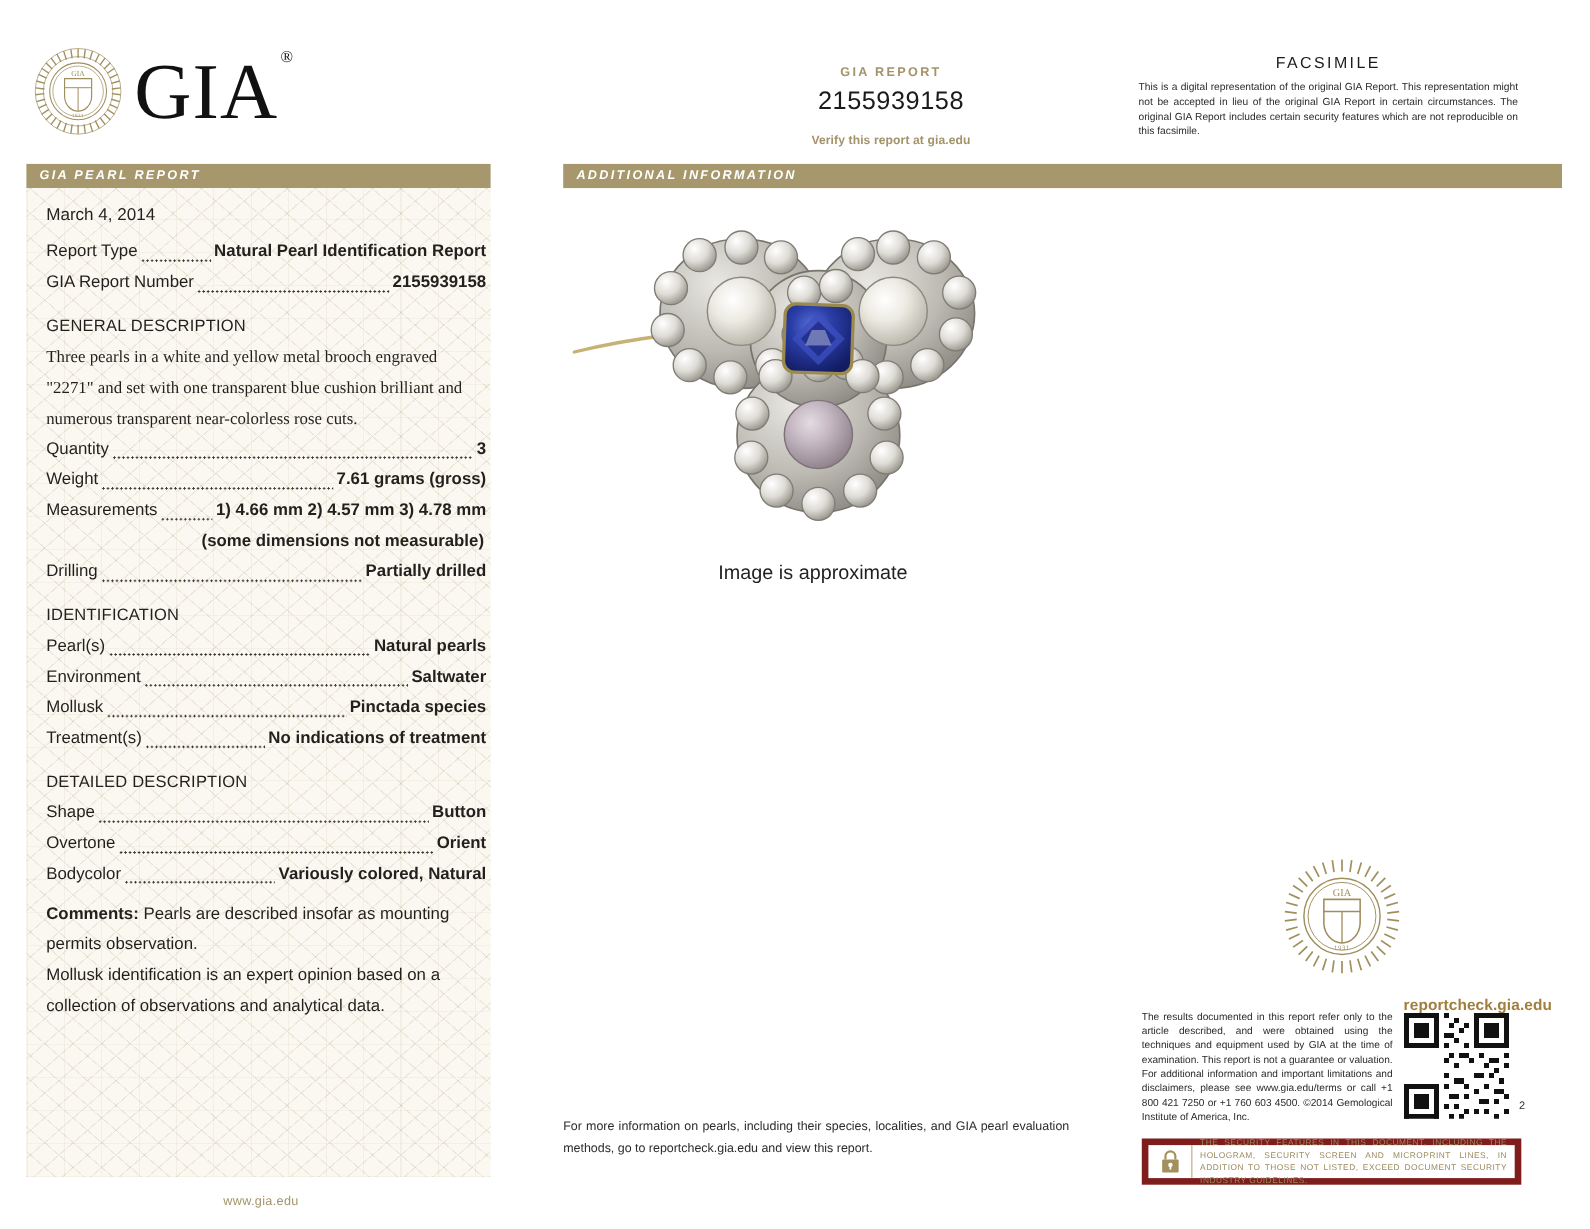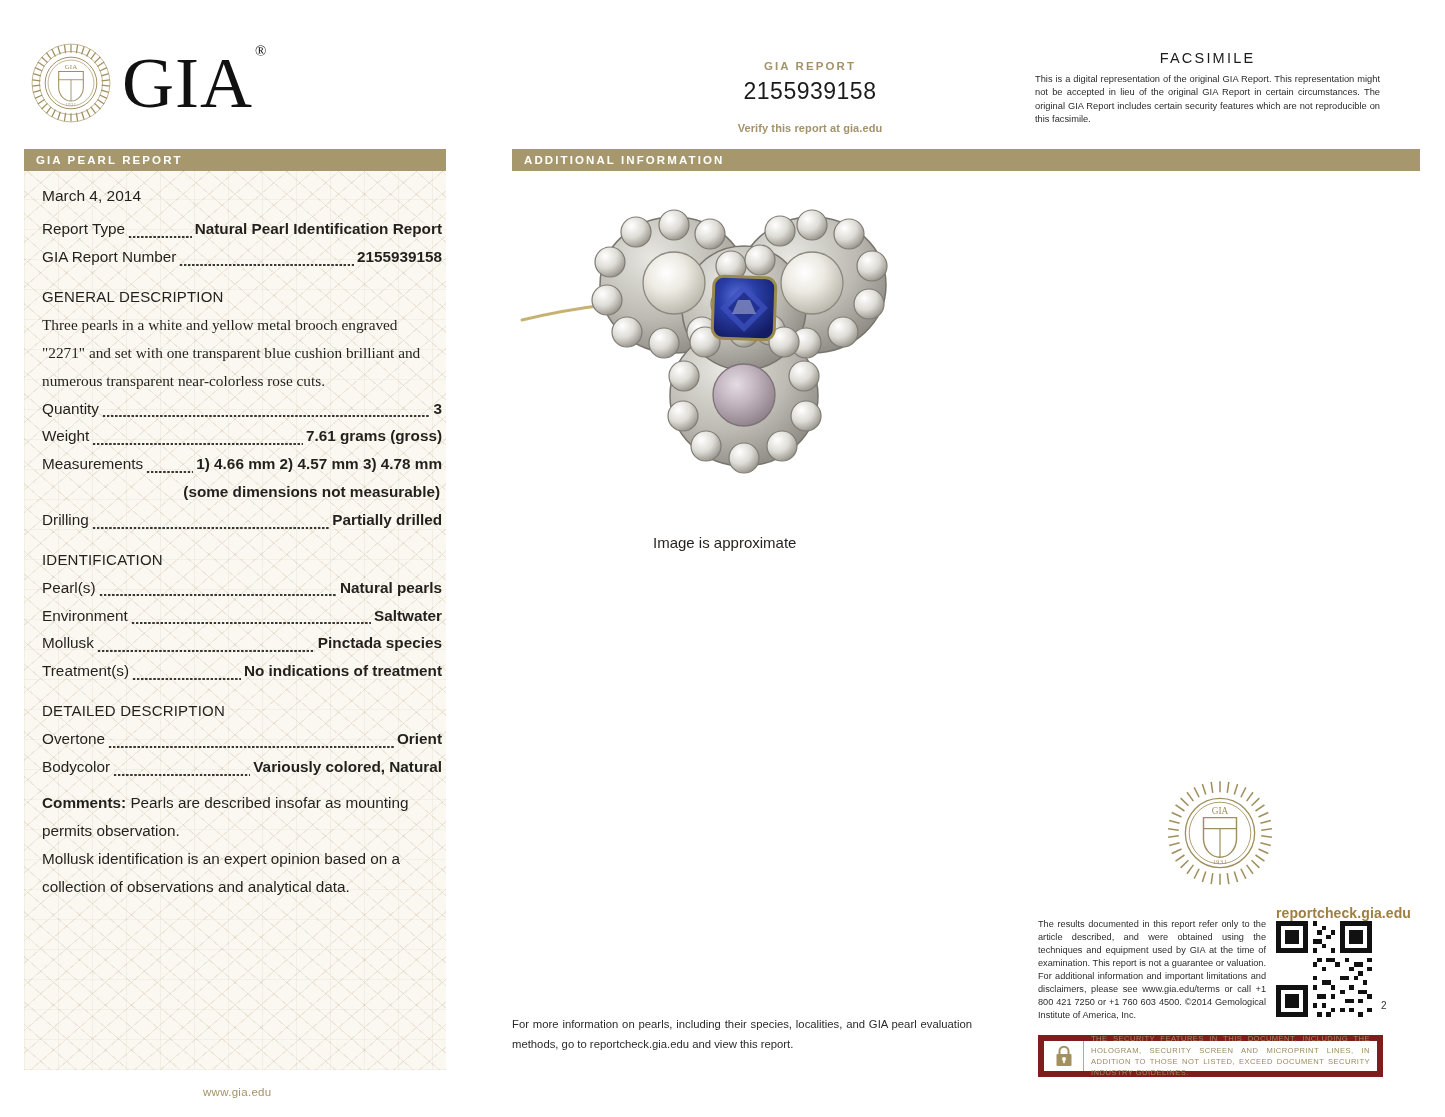--- a/index.html
+++ b/index.html
@@ -54,21 +54,21 @@
   }
   .facsimile .fx-body {
     font-size: 9.3px; line-height: 1.45; color: #2b2b2b; text-align: justify;
   }
 
   
   .bar {
     position: absolute; height: 22px; background: #a6986c;
     color: #ffffff; font-size: 11.5px; font-weight: bold;
     letter-spacing: 2.1px; display: flex; align-items: center;
-    padding-left: 12px; box-sizing: border-box;
+    padding-left: 12px; box-sizing: border-box; font-style: italic;
   }
   #bar-left  { left: 24px;  top: 149px; width: 422px; }
   #bar-right { left: 512px; top: 149px; width: 908px; }
 
   
   .left-panel {
     position: absolute; left: 24px; top: 171px;
     width: 422px; height: 899px;
     box-sizing: border-box;
     padding: 16px 4px 0 18px;
@@ -103,22 +103,22 @@
   }
   .row .v { flex: 0 0 auto; font-weight: bold; }
   .row-right { text-align: right; font-size: 15.3px; font-weight: bold; line-height: 1.82; padding-right: 2px;}
 
   .comments { font-size: 15.3px; line-height: 1.83; margin-top: 8px; }
   .comments b { font-weight: bold; }
 
   
   .brooch-area { position: absolute; left: 512px; top: 180px; width: 470px; height: 400px; }
   .brooch-caption {
-    position: absolute; left: 653px; top: 534px;
-    font-size: 15px; color: #231f1c;
+    position: absolute; left: 653px; top: 510px;
+    font-size: 18px; color: #231f1c;
   }
 
   
   .seal-lower { position: absolute; left: 1165px; top: 778px; width: 110px; height: 110px; }
 
   .reportcheck-link {
     position: absolute; left: 1276px; top: 905px;
     font-size: 14px; font-weight: bold; color: #a07e3e; letter-spacing: 0.1px;
   }
   .qr { position: absolute; left: 1276px; top: 921px; width: 96px; height: 96px; }
@@ -292,20 +292,25 @@
       <span class="dots"></span>
       <span class="v">Pinctada species</span>
     </div>
     <div class="row">
       <span class="k">Treatment(s)</span>
       <span class="dots"></span>
       <span class="v">No indications of treatment</span>
     </div>
 
     <div class="sec-head">DETAILED DESCRIPTION</div>
+    <div class="row">
+      <span class="k">Shape</span>
+      <span class="dots"></span>
+      <span class="v">Button</span>
+    </div>
     <div class="row">
       <span class="k">Overtone</span>
       <span class="dots"></span>
       <span class="v">Orient</span>
     </div>
     <div class="row">
       <span class="k">Bodycolor</span>
       <span class="dots"></span>
       <span class="v">Variously colored, Natural</span>
     </div>

